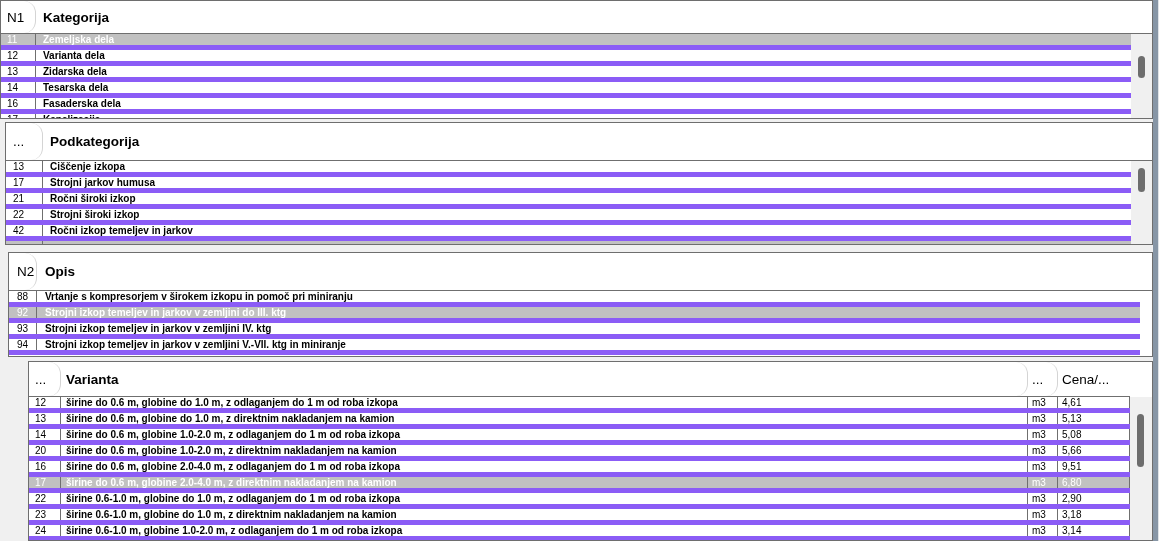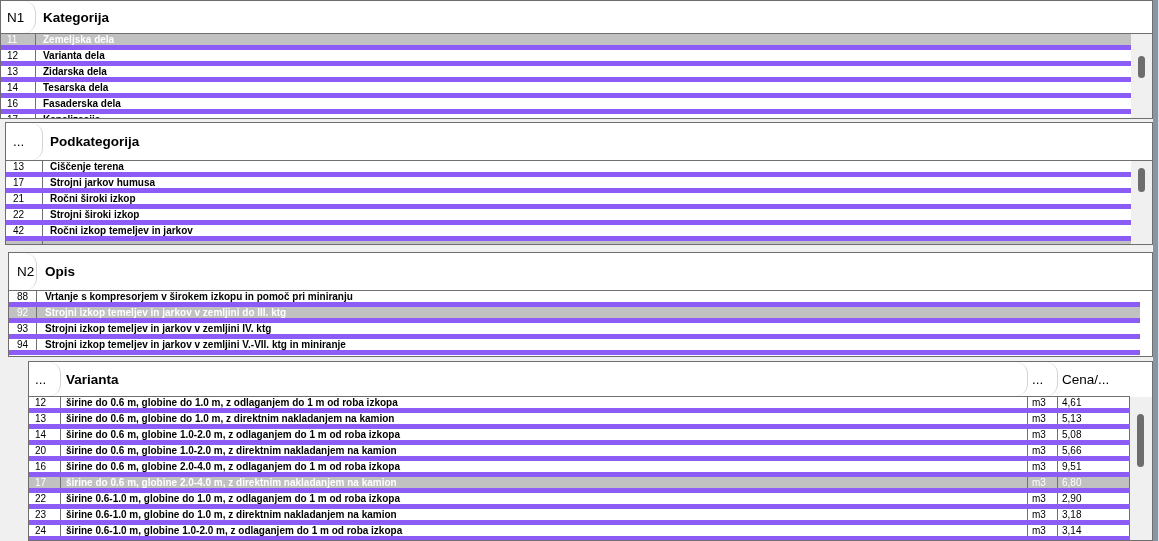--- a/index.html
+++ b/index.html
@@ -103,21 +103,21 @@
 
   <div class="panel" id="p-pod">
     <div class="hdr">
       <div class="hcell hsep c-num">...</div>
       <div class="hcell grow c-lbl">Podkategorija</div>
     </div>
     <div class="rows">
 
         <div class="row">
           <div class="cell csep c-num">13</div>
-          <div class="cell grow c-lbl">Ciščenje terena</div>
+          <div class="cell grow c-lbl">Ciščenje izkopa</div>
         </div>
 
         <div class="row">
           <div class="cell csep c-num">17</div>
           <div class="cell grow c-lbl">Strojni jarkov humusa</div>
         </div>
 
         <div class="row">
           <div class="cell csep c-num">21</div>
           <div class="cell grow c-lbl">Ročni široki izkop</div>

